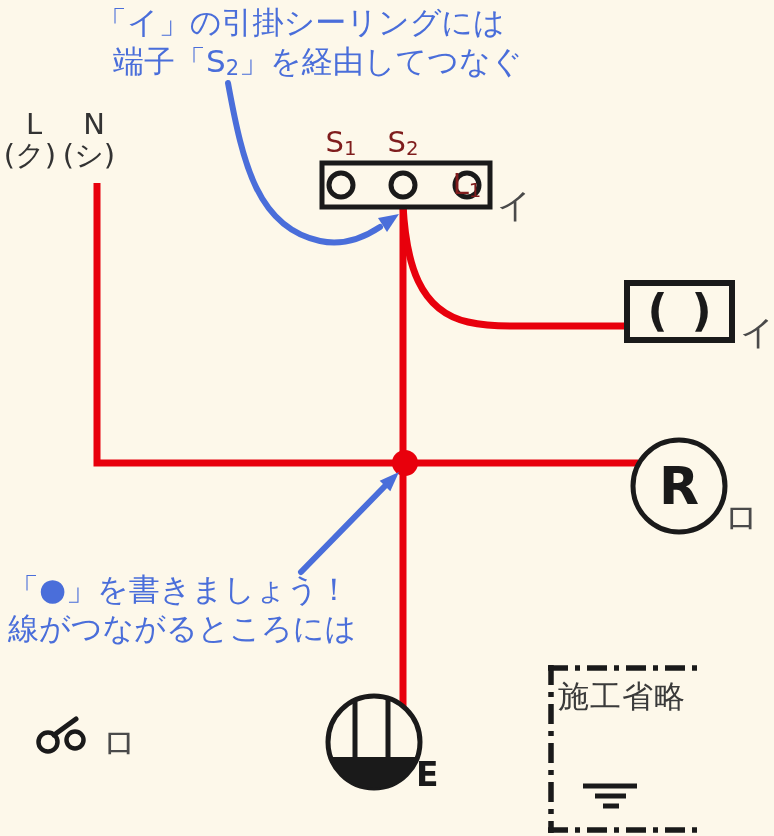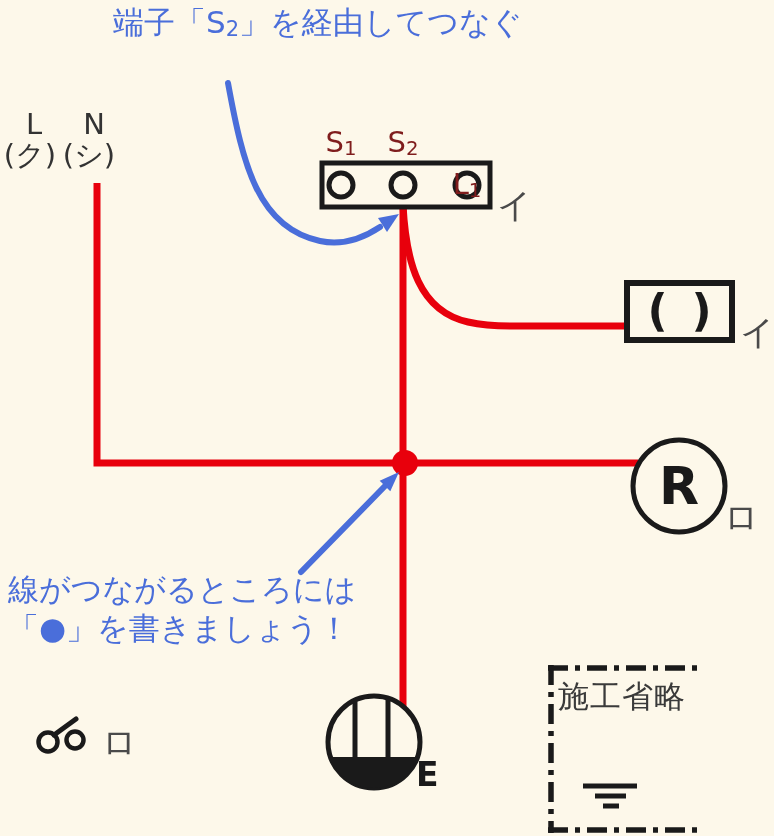--- a/index.html
+++ b/index.html
@@ -61,26 +61,27 @@
       <path d="M 228 83 C 243 165 258 228 320 241 C 343 246 362 239 380 227" fill="none" stroke="#4A6EDA" stroke-width="6" stroke-linecap="round"></path>
       <polygon points="399,214 387,232 378,218" fill="#4A6EDA"></polygon>
     </g>
     <g>
       <line x1="301" y1="572" x2="385" y2="486" stroke="#4A6EDA" stroke-width="6" stroke-linecap="round"></line>
       <polygon points="399,472 390.3,491.3 379.7,480.7" fill="#4A6EDA"></polygon>
     </g>
   </svg>
 
   <div class="txt blue" style="left:96px;top:3px;">
+    <div>「イ」の引掛シーリングには</div>
     <div class="indent"><span>端子「S</span><span class="sub">2</span><span>」を経由してつなぐ</span></div>
   </div>
 
   <div class="txt blue" style="left:8px;top:570px;">
+    <div>「●」を書きましょう！</div>
     <div>線がつながるところには</div>
-    <div>「●」を書きましょう！</div>
   </div>
 
   <div class="txt src-label" style="left:10px;top:107px;width:48px;">L</div>
   <div class="txt src-label" style="left:70px;top:107px;width:48px;">N</div>
   <div class="txt src-label" style="left:2px;top:136px;width:56px;">(ク)</div>
   <div class="txt src-label" style="left:61px;top:136px;width:56px;">(シ)</div>
 
   <div class="txt term-label" style="left:310px;top:125px;"><span>S</span><span class="sub">1</span></div>
   <div class="txt term-label" style="left:372px;top:125px;"><span>S</span><span class="sub">2</span></div>
   <div class="txt term-label" style="left:436px;top:125px;margin-top:42px;"><span>L</span><span class="sub">1</span></div>

